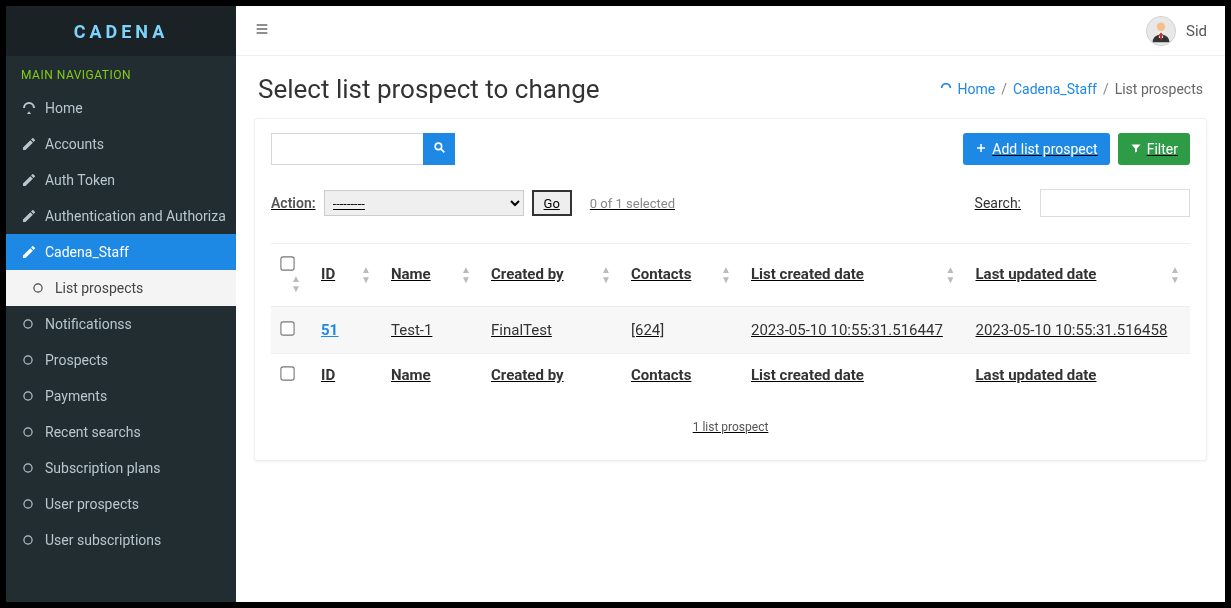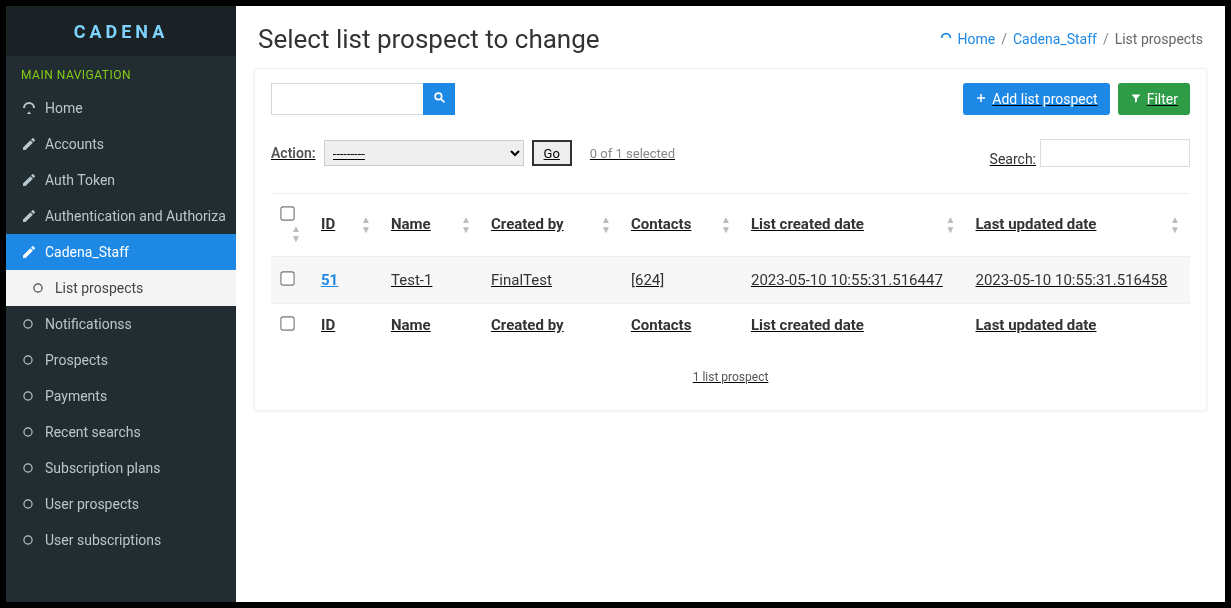--- a/index.html
+++ b/index.html
@@ -36,21 +36,21 @@
     .btn { height:32px; padding:0 12px; border:none; border-radius:3px; color:#fff; font-size:14px; display:inline-flex; align-items:center; gap:5px; cursor:pointer; }
     .btn-primary { background:#1e88e5; }
     .btn-success { background:#2e9b47; }
     .btn svg{ width:12px; height:12px; }
     .action-row { display:flex; align-items:center; justify-content:space-between; margin-bottom:26px; }
     .action-left { display:flex; align-items:center; gap:8px; }
     .action-label { font-size:14px; color:#555; font-weight:600; }
     .action-select { height:26px; border:1px solid #ccc; font-size:13px; min-width:200px; padding:0 4px; }
     .go-btn { height:26px; padding:0 10px; border:2px solid #333; background:#eee; font-size:13px; cursor:pointer; }
     .sel-info { font-size:13px; color:#888; margin-left:10px; }
-    .search-right { display:flex; align-items:flex-end; gap:4px; }
+    .search-right { display:flex; align-items:center; gap:19px; }
     .search-right label { font-size:14px; color:#333; }
     .search-right input { height:28px; width:150px; border:1px solid #ddd; padding:0 6px; font-size:13px; }
     table { width:100%; border-collapse:collapse; font-size:15px; }
     thead th, tfoot th { text-align:left; padding:12px 10px; border-bottom:1px solid #eee; font-weight:700; color:#333; border-top:1px solid #eee; }
     tbody td { padding:14px 10px; border-bottom:1px solid #f0f0f0; color:#333; background:#f7f7f7; }
     .sort-icons { color:#bbb; font-size:10px; float:right; line-height:1; }
     .sort-icons span { display:block; }
     .id-link { color:#1e88e5; font-weight:700; }
     .cb { transform:scale(1.1); }
     .footer-count { text-align:center; padding:24px 0 6px; color:#555; font-size:12px; }
@@ -166,20 +166,39 @@
           <svg viewBox="0 0 24 24" fill="none" stroke="currentColor" stroke-width="2">
             <circle cx="12" cy="12" r="7"></circle>
           </svg>
         </span>
       <span>User subscriptions</span>
     </li>
   </ul>
 </aside>
 
 <div class="main">
+  <div class="topbar">
+    <span class="hamburger"><svg viewBox="0 0 24 24" fill="none" stroke="currentColor" stroke-width="2">
+          <line x1="4" y1="6" x2="20" y2="6"></line>
+          <line x1="4" y1="12" x2="20" y2="12"></line>
+          <line x1="4" y1="18" x2="20" y2="18"></line>
+        </svg></span>
+    <div class="user-area">
+      <span class="avatar">
+        <svg viewBox="0 0 40 40" width="30" height="30">
+            <circle cx="20" cy="20" r="20" fill="#e8e8e8"></circle>
+            <circle cx="20" cy="14" r="6" fill="#f3c08b"></circle>
+            <path d="M8 36c0-7 6-11 12-11s12 4 12 11" fill="#333"></path>
+            <rect x="17" y="22" width="6" height="8" fill="#fff"></rect>
+            <path d="M20 22l-3 3 3 9 3-9-3-3z" fill="#b33"></path>
+          </svg>
+      </span>
+      <span>Sid</span>
+    </div>
+  </div>
 
   <div class="header-row">
     <h1 class="page-title">Select list prospect to change</h1>
     <div class="breadcrumb">
       <a href="#">
         <span><svg viewBox="0 0 24 24" width="14" height="14" fill="currentColor">
               <path d="M12 3a9 9 0 00-9 9h3a6 6 0 1112 0h3a9 9 0 00-9-9z"></path>
             </svg></span>
         <span>Home</span>
       </a>

